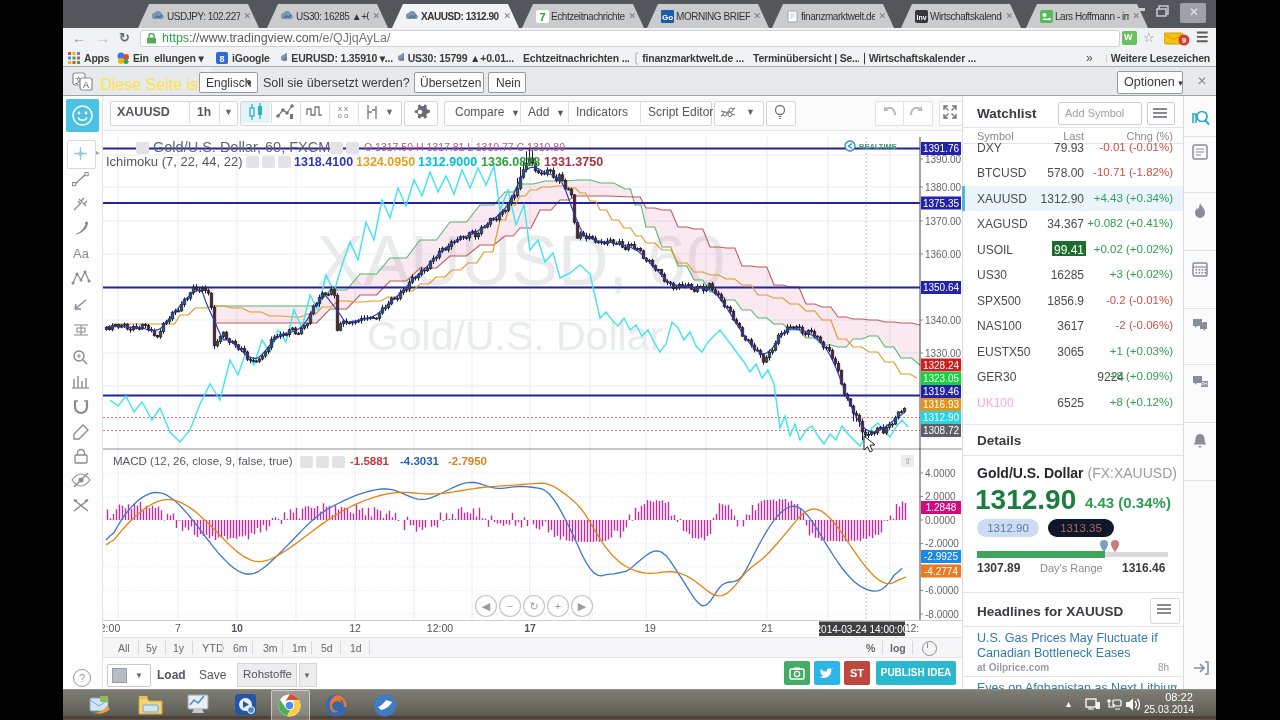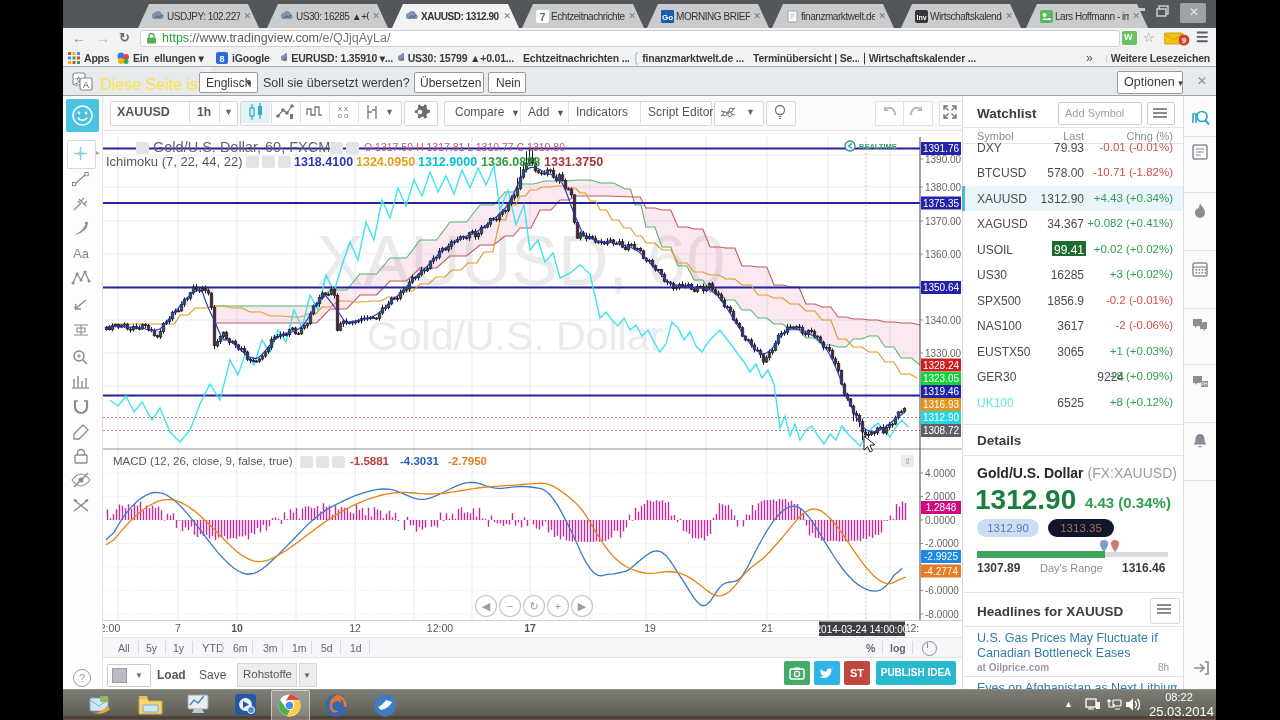--- a/index.html
+++ b/index.html
@@ -878,21 +878,21 @@
 <div style="position:absolute;left:1050px;top:293.5px;width:123px;text-align:right;font-size:11.5px;color:#cf4f46;">-0.2 (-0.01%)</div>
 <div style="position:absolute;left:977px;top:319px;font-size:12px;color:#4a4a52;">NAS100</div>
 <div style="position:absolute;left:1000px;top:319px;width:84px;text-align:right;font-size:12px;color:#4a4a52;">3617</div>
 <div style="position:absolute;left:1050px;top:319px;width:123px;text-align:right;font-size:11.5px;color:#cf4f46;">-2 (-0.06%)</div>
 <div style="position:absolute;left:977px;top:344.5px;font-size:12px;color:#4a4a52;">EUSTX50</div>
 <div style="position:absolute;left:1000px;top:344.5px;width:84px;text-align:right;font-size:12px;color:#4a4a52;">3065</div>
 <div style="position:absolute;left:1050px;top:344.5px;width:123px;text-align:right;font-size:11.5px;color:#2f9e52;">+1 (+0.03%)</div>
 <div style="position:absolute;left:977px;top:370px;font-size:12px;color:#4a4a52;">GER30</div>
 <div style="position:absolute;left:1000px;top:370px;width:84px;text-align:right;font-size:12px;color:#4a4a52;padding-left:40px;">9224</div>
 <div style="position:absolute;left:1050px;top:370px;width:123px;text-align:right;font-size:11.5px;color:#2f9e52;">+8 (+0.09%)</div>
-<div style="position:absolute;left:977px;top:395.5px;font-size:12px;color:#5eead4;">UK100</div>
+<div style="position:absolute;left:977px;top:395.5px;font-size:12px;color:#f9a8d4;">UK100</div>
 <div style="position:absolute;left:1000px;top:395.5px;width:84px;text-align:right;font-size:12px;color:#4a4a52;">6525</div>
 <div style="position:absolute;left:1050px;top:395.5px;width:123px;text-align:right;font-size:11.5px;color:#2f9e52;">+8 (+0.12%)</div>
 <div style="position:absolute;left:962px;top:424px;width:221px;height:1px;background:#e4e4e8;"></div>
 <div style="position:absolute;left:977px;top:433px;font-size:13.5px;font-weight:bold;color:#3a3a42;">Details</div>
 <div style="position:absolute;left:962px;top:455px;width:221px;height:1px;background:#e4e4e8;"></div>
 <div style="position:absolute;left:977px;top:465px;font-size:14px;color:#26262e;"><b>Gold/U.S. Dollar</b> <span style="color:#9a9aa2">(FX:XAUUSD)</span></div>
 <div style="position:absolute;left:975px;top:484px;font-size:28px;font-weight:bold;color:#1a7e3e;">1312.90</div>
 <div style="position:absolute;left:1085px;top:494px;font-size:15px;font-weight:bold;color:#2f9e52;">4.43 (0.34%)</div>
 <div style="position:absolute;left:977px;top:519px;width:62px;height:18px;background:#ccdcf2;border-radius:9px;text-align:center;font-size:11.5px;color:#5b79a6;line-height:18px;">1312.90</div>
 <div style="position:absolute;left:1048px;top:519px;width:66px;height:18px;background:#0f172a;border-radius:9px;text-align:center;font-size:11.5px;color:#b06a5e;line-height:18px;">1313.35</div>
@@ -1025,15 +1025,15 @@
     <circle cx="3" cy="3" r="1.8" fill="#fff"></circle>
     <path d="M3 5v4h5M8 6v3" stroke="#fff" stroke-width="1.2" fill="none"></path>
     <rect x="7" y="2" width="8" height="6" rx="1" fill="none" stroke="#fff" stroke-width="1.2"></rect>
     <path d="M9 11h5" stroke="#fff"></path>
   </svg>
 <svg style="position:absolute;left:1125px;top:697px;" width="16" height="15">
     <path d="M1 5h3l4-3.5v12L4 10H1z" fill="#fff"></path>
     <path d="M10 4a5.5 5.5 0 0 1 0 7M12.5 2a8.5 8.5 0 0 1 0 11" stroke="#fff" stroke-width="1.3" fill="none"></path>
   </svg>
 <div style="position:absolute;left:1148px;top:691px;width:62px;text-align:center;color:#fff;font-size:11px;">08:22</div>
-<div style="position:absolute;left:1144px;top:704px;width:70px;text-align:right;color:#fff;font-size:13px;">25.03.2014</div>
+<div style="position:absolute;left:1144px;top:704px;width:70px;text-align:left;color:#fff;font-size:10px;">25.03.2014</div>
 
 <div style="position:absolute;left:0;top:0;width:63px;height:720px;background:#000;"></div>
 <div style="position:absolute;left:1216px;top:0;width:64px;height:720px;background:#000;"></div>
 </body></html>

